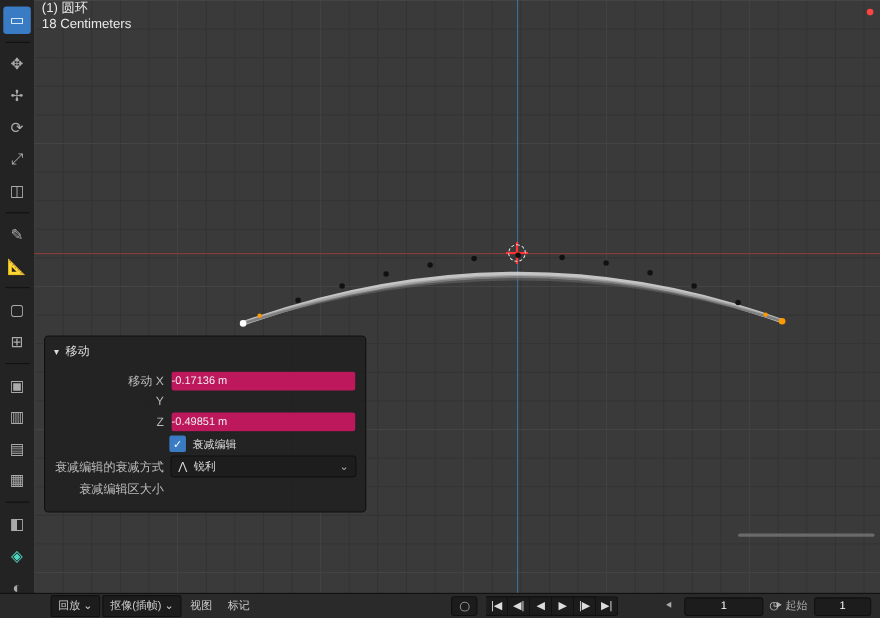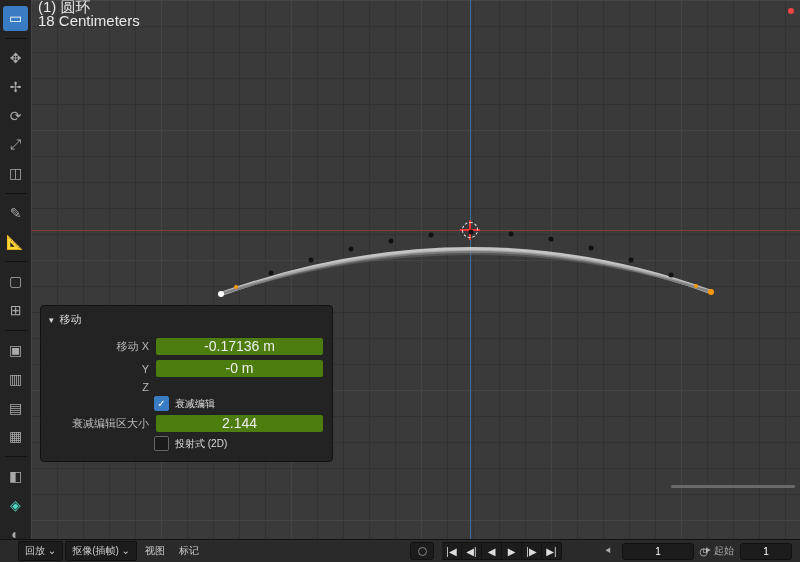--- a/index.html
+++ b/index.html
@@ -1,20 +1,20 @@
 <!DOCTYPE html>
 <html><head>
 <meta charset="utf-8">
 <style>
   html,body{margin:0;padding:0;width:800px;height:562px;background:#2b2b2b;font-family:sans-serif;color:#ccc;font-size:11px;overflow:hidden;position:relative}
   .toolbar{position:absolute;left:0;top:0;width:31px;height:540px;background:#232323;display:flex;flex-direction:column;align-items:center;padding-top:6px;gap:4px;z-index:4}
   .toolbar .tool{width:25px;height:25px;border-radius:3px;display:flex;align-items:center;justify-content:center;font-size:14px;color:#aaa}
   .toolbar .tool.active{background:#3a7cc4;color:#fff}
   .toolbar .sep{width:22px;height:1px;background:#111;margin:3px 0}
-  .top-info{position:absolute;left:38px;top:0;color:#e8e8e8;font-size:15px;line-height:14px;z-index:3}
+  .top-info{position:absolute;left:38px;top:0;color:#e8e8e8;font-size:12px;line-height:14px;z-index:3}
   .viewport{position:absolute;left:31px;top:0;right:0;height:540px;background:#3a3a3a;overflow:hidden}
   .grid{position:absolute;inset:0;background-image:
     linear-gradient(to right,#323232 0 1px,transparent 1px),
     linear-gradient(to bottom,#323232 0 1px,transparent 1px);
     background-size:26px 26px}
   .grid2{position:absolute;inset:0;background-image:
     linear-gradient(to right,#444 0 1px,transparent 1px),
     linear-gradient(to bottom,#444 0 1px,transparent 1px);
     background-size:130px 130px}
   .axis-x{position:absolute;left:0;right:0;top:230px;height:1px;background:#8b3a3a;z-index:1}
@@ -22,30 +22,30 @@
   .cursor-3d{position:absolute;left:429px;top:220px;width:20px;height:20px;z-index:2}
   .cursor-3d .ring{position:absolute;inset:2px;border:1px dashed #eee;border-radius:50%}
   .cursor-3d .cross{position:absolute;left:9px;top:0;width:2px;height:20px;background:#f33}
   .cursor-3d .crossh{position:absolute;top:9px;left:0;height:2px;width:20px;background:#f33}
   .curves{position:absolute;left:0;top:0;z-index:2}
   .panel{position:absolute;left:40px;top:305px;width:275px;background:rgba(34,34,34,0.95);border:1px solid #111;border-radius:4px;z-index:5;padding:4px 8px 10px}
   .panel .hdr{display:flex;align-items:center;gap:6px;color:#ddd;margin-bottom:8px;padding:2px 0}
   .panel .tri{font-size:9px}
   .prow{display:flex;align-items:center;margin:3px 0;gap:6px}
   .prow .lab{flex:0 0 100px;text-align:right;color:#bbb}
-  .num{flex:1;height:17px;background:#4d7c0f;border:1px solid #222;border-radius:3px;text-align:center;line-height:17px;color:#eee;font-size:14px}
+  .num{flex:1;height:17px;background:#be185d;border:1px solid #222;border-radius:3px;text-align:left;line-height:17px;color:#eee;font-size:10px}
   .sel{flex:1;height:18px;background:#1d1d1d;border:1px solid #111;border-radius:3px;display:flex;align-items:center;padding:0 6px;gap:6px;font-size:10px;color:#ddd;position:relative}
   .sel::after{content:"⌄";position:absolute;right:6px;color:#aaa}
   .chkrow{display:flex;align-items:center;gap:6px;margin-left:105px;margin-top:3px;color:#ddd;font-size:10px}
   .chk{width:13px;height:13px;border:1px solid #666;border-radius:2px;background:#1a1a1a;display:inline-flex;align-items:center;justify-content:center}
   .chk.on{background:#3a7cc4;border-color:#3a7cc4;color:#fff;font-size:10px}
   .light-strip{position:absolute;left:640px;right:5px;top:485px;height:3px;background:#6a6a6a;border-radius:2px;z-index:3}
   .red-dot{position:absolute;right:6px;top:8px;width:6px;height:6px;background:#f44;border-radius:50%;z-index:3}
   .bottom{position:absolute;left:0;right:0;bottom:0;height:22px;background:#2a2a2a;border-top:1px solid #111;display:flex;align-items:center;font-size:10px;color:#ccc;z-index:6}
-  .bottom .menu{display:flex;align-items:center;gap:2px;padding-left:18px}
+  .bottom .menu{display:flex;align-items:center;gap:2px;padding-left:46px}
   .bottom .mbtn{padding:2px 6px;border-radius:2px;white-space:nowrap}
   .bottom .mbtn.drop{background:#1c1c1c;border:1px solid #111}
   .bottom .play{position:absolute;left:410px;display:flex;align-items:center;gap:0}
   .bottom .pbtn{width:19px;height:16px;background:#1c1c1c;border:1px solid #111;display:flex;align-items:center;justify-content:center;font-size:10px;color:#ddd;border-left:none}
   .bottom .pbtn:first-child{border-left:1px solid #111;border-radius:3px 0 0 3px}
   .bottom .pbtn:last-child{border-radius:0 3px 3px 0}
   .bottom .frame{position:absolute;left:600px;display:flex;align-items:center;gap:6px}
   .bottom .frame .fnum{width:70px;height:15px;background:#1c1c1c;border:1px solid #111;border-radius:3px;text-align:center;line-height:15px;color:#fff}
   .bottom .kbtn{width:16px;height:16px;display:flex;align-items:center;justify-content:center;color:#aaa}
   .bottom .right{position:absolute;right:8px;display:flex;align-items:center;gap:6px}
@@ -125,36 +125,38 @@
   <div class="hdr">
     <span class="tri">▾</span>
     <span>移动</span>
   </div>
   <div class="prow">
     <div class="lab">移动 X</div>
     <div class="num">-0.17136 m</div>
   </div>
   <div class="prow">
     <div class="lab">Y</div>
-    <div class="num">-0 m</div>
   </div>
   <div class="prow">
     <div class="lab">Z</div>
+    <div class="num">-0.49851 m</div>
   </div>
   <div class="chkrow">
     <span class="chk on">✓</span>
     <span>衰减编辑</span>
   </div>
   <div class="prow">
+    <div class="lab">衰减编辑的衰减方式</div>
+    <div class="sel">
+      <span>⋀</span>
+      <span>锐利</span>
+    </div>
+  </div>
+  <div class="prow">
     <div class="lab">衰减编辑区大小</div>
-    <div class="num">2.144</div>
-  </div>
-  <div class="chkrow">
-    <span class="chk"></span>
-    <span>投射式 (2D)</span>
   </div>
 </div>
 
 <div class="bottom">
   <div class="menu">
     <div class="mbtn drop"><span>回放</span> ⌄</div>
     <div class="mbtn drop"><span>抠像(插帧)</span> ⌄</div>
     <div class="mbtn">视图</div>
     <div class="mbtn">标记</div>
   </div>

